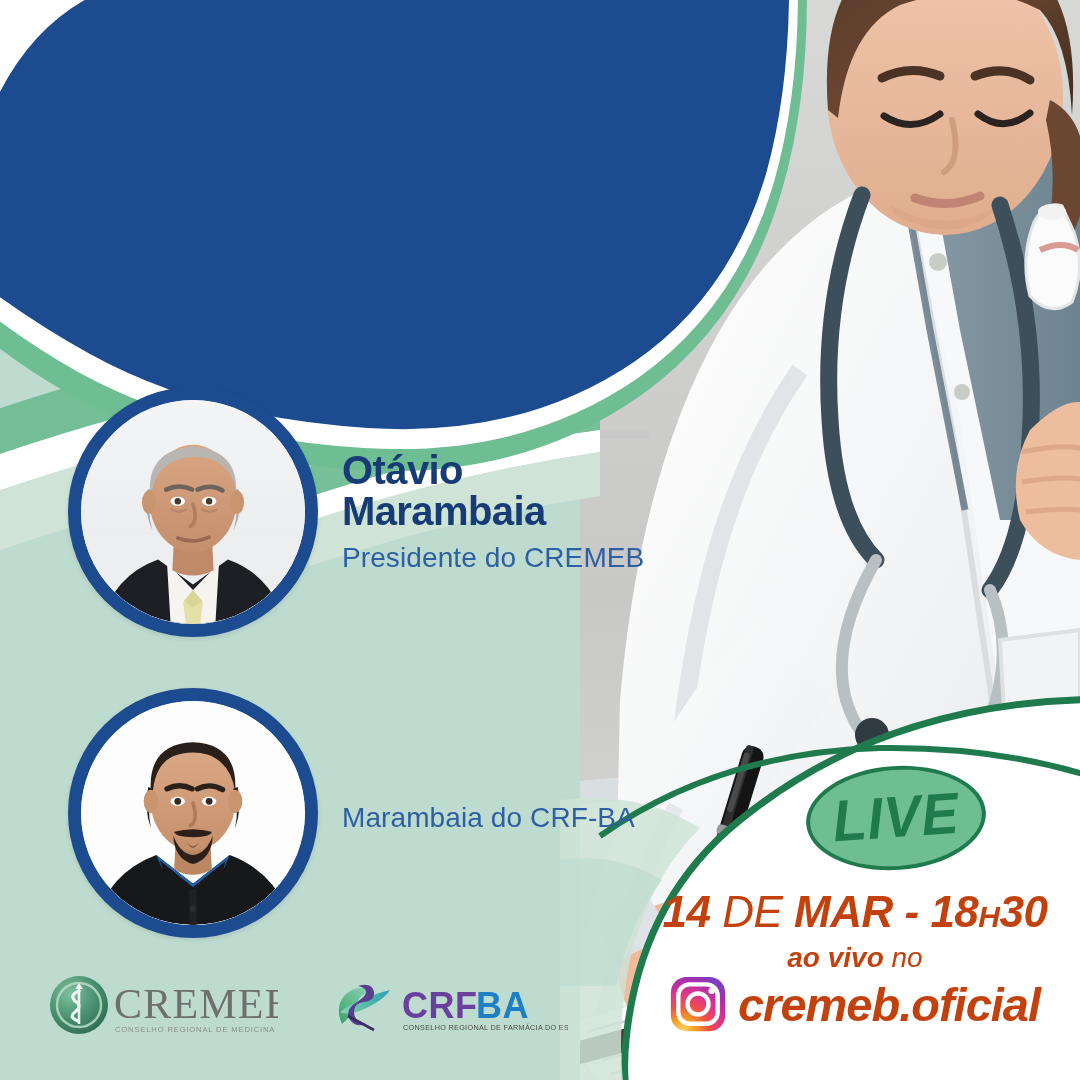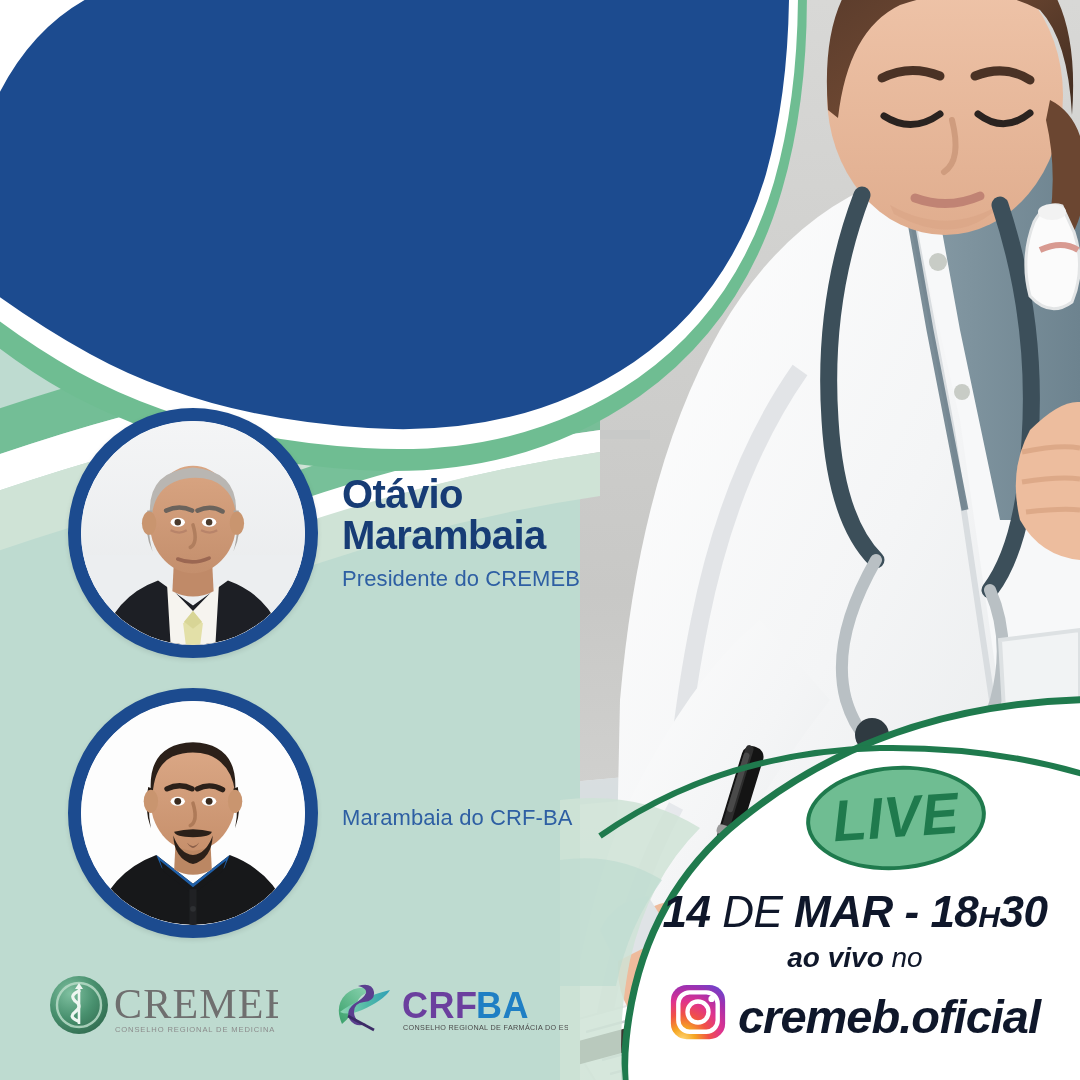--- a/index.html
+++ b/index.html
@@ -34,21 +34,21 @@
     white-space:nowrap;
     text-shadow:2px 3px 4px rgba(0,0,0,0.22);
   }
   .title-line.l1 { font-size:63px; }
   .title-line.l2 { font-size:63px; margin-top:2px; }
   .title-line.l3 { font-size:63px; margin-top:2px; }
   .title-line.l4 { font-size:63px; margin-top:2px; }
 
   
   .speaker { position:absolute; z-index:45; display:flex; align-items:center; }
-  .speaker-1 { left:68px; top:408px; }
+  .speaker-1 { left:68px; top:387px; }
   .speaker-2 { left:68px; top:688px; }
 
   .avatar-ring {
     width:250px; height:250px; border-radius:50%;
     border:13px solid #1c4b8f;
     background:#ffffff;
     overflow:hidden;
     position:relative;
     flex:0 0 auto;
     box-shadow:0 2px 5px rgba(0,0,0,0.10);
@@ -60,21 +60,21 @@
   .speaker-name {
     color:#173c75;
     font-weight:bold;
     font-size:40px;
     line-height:1.03;
     letter-spacing:-0.6px;
     white-space:nowrap;
   }
   .speaker-role {
     color:#2e5fa3;
-    font-size:22px;
+    font-size:28px;
     margin-top:10px;
     letter-spacing:0.1px;
     white-space:nowrap;
   }
 
   
   .live-badge {
     position:absolute;
     left:806px; top:766px;
     width:180px; height:104px;
@@ -97,21 +97,21 @@
     transform:translateY(-2px) scaleX(0.95);
   }
 
   
   .info-block {
     position:absolute;
     left:640px; top:890px;
     width:430px;
     z-index:60;
     text-align:center;
-    color:#0f172a;
+    color:#c2410c;
   }
   .date-line {
     font-size:44px;
     font-style:italic;
     white-space:nowrap;
     letter-spacing:-0.5px;
     line-height:1;
   }
   .date-line .b { font-weight:bold; }
   .date-line .lt { font-weight:normal; }
@@ -121,23 +121,23 @@
     margin-top:10px;
     font-size:28px;
     font-style:italic;
     line-height:1;
     white-space:nowrap;
   }
   .aovivo-line .b { font-weight:bold; }
   .aovivo-line .lt { font-weight:normal; }
 
   .handle-line {
-    margin-top:12px;
+    margin-top:4px;
     display:flex;
-    align-items:flex-end;
+    align-items:center;
     justify-content:center;
     gap:12px;
     white-space:nowrap;
   }
   .handle-text {
     font-size:47px;
     font-weight:bold;
     font-style:italic;
     letter-spacing:-1px;
     line-height:1;

